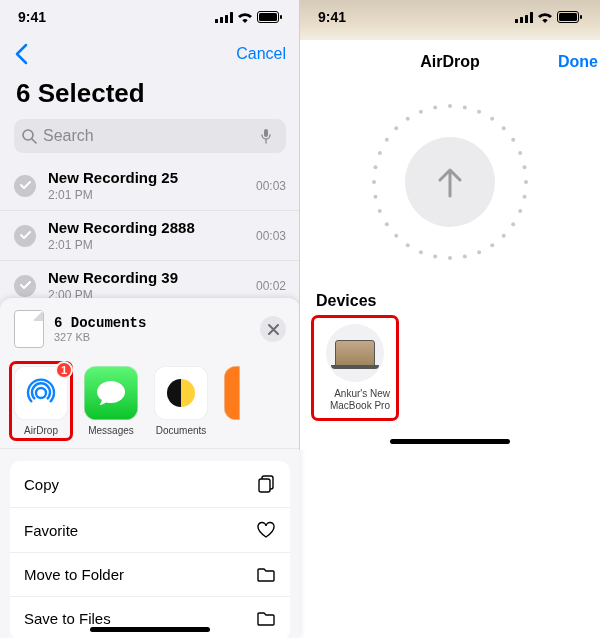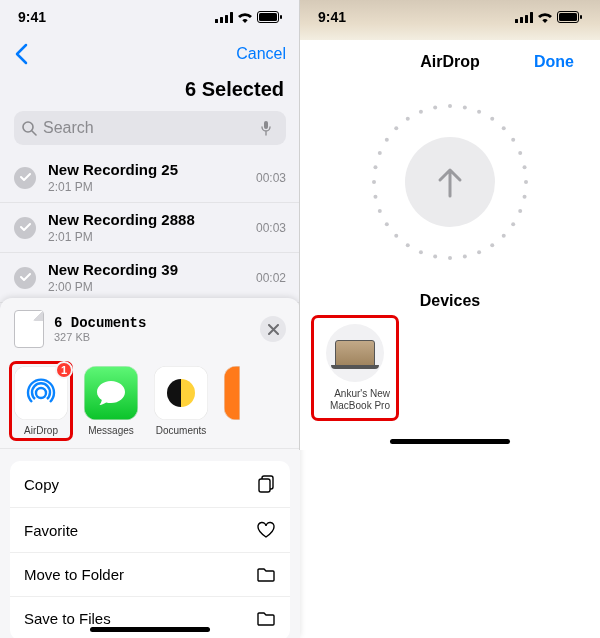--- a/index.html
+++ b/index.html
@@ -11,21 +11,21 @@
   
   .statusbar { height: 34px; display: flex; align-items: center; justify-content: space-between; padding: 0 18px; font-size: 14px; font-weight: 600; color: #000; }
   .phone.right .statusbar { position:absolute; top:0; left:0; right:0; z-index:3; }
   .status-icons { display:flex; align-items:center; gap:4px; }
 
   
   .nav { height: 40px; display:flex; align-items:center; justify-content:space-between; padding: 0 14px; }
   .chev { color:#007aff; font-size:22px; font-weight:300; }
   .navlink { color:#007aff; font-size:16px; }
 
-  .title { font-size: 20px; font-weight: 700; padding: 4px 16px 10px; color:#000;text-align:right; }
+  .title { font-size: 26px; font-weight: 700; padding: 4px 16px 10px; color:#000; }
 
   .search { margin: 0 14px 8px; height: 34px; background:#e4e4e9; border-radius:9px; display:flex; align-items:center; padding:0 8px; color:#8a8a8e; font-size:16px; }
   .search svg { margin-right:6px; flex:0 0 auto; }
   .search span { flex:1; }
   .mic { flex:0 0 auto; }
 
   .rec-row { display:flex; align-items:center; padding: 8px 14px; border-bottom:1px solid #e3e3e6; }
   .chk { width:22px; height:22px; border-radius:50%; background:#c7c7cc; margin-right:12px; display:flex; align-items:center; justify-content:center; color:#fff; }
   .rec-main { flex:1; }
   .rec-title { font-size:15px; font-weight:600; color:#000; }
@@ -50,30 +50,30 @@
   .redbox { outline:3px solid #e40000; outline-offset:2px; border-radius:2px; }
 
   .action-list { background:#fff; margin:12px 10px 0; border-radius:10px; overflow:hidden; }
   .action-row { display:flex; align-items:center; justify-content:space-between; padding:13px 14px; border-bottom:1px solid #eee; font-size:15px; color:#000; }
   .action-row:last-child{ border-bottom:none; }
 
   .home-ind { position:absolute; bottom:6px; left:50%; transform:translateX(-50%); width:120px; height:5px; background:#000; border-radius:3px; }
   .right-blur { position:absolute; top:0; left:0; right:0; height:40px; background:linear-gradient(#d6cab8, #e8ddca 60%, #f3eee1); filter:blur(.5px); }
   .right-sheet { position:absolute; left:0; right:0; top:40px; bottom:0; background:#fff; border-top-left-radius:12px; border-top-right-radius:12px; }
   .right-nav { display:flex; align-items:center; justify-content:center; height:44px; position:relative; }
-  .right-nav .done { position:absolute; right:26px; color:#007aff; font-size:16px; font-weight:600; }
+  .right-nav .done { position:absolute; right:2px; color:#007aff; font-size:16px; font-weight:600; }
   .right-title { font-size:16px; font-weight:600; color:#000; }
 
   .ring-wrap { display:flex; justify-content:center; padding:18px 0 30px; }
   .ring { width:160px; height:160px; position:relative; display:flex; align-items:center; justify-content:center; }
   .dots { position:absolute; inset:0; }
   .dot { position:absolute; width:4px; height:4px; border-radius:50%; background:#c9c9cd; left:50%; top:50%; }
   .center-circ { width:90px; height:90px; border-radius:50%; background:#ebebed; display:flex; align-items:center; justify-content:center; color:#9b9b9f; }
 
-  .devices-label { font-size:16px; font-weight:700; padding:0 16px 10px; color:#000;text-align:center; }
+  .devices-label { font-size:16px; font-weight:700; padding:0 16px 10px; color:#000; }
   .dev-grid { padding:0 16px; display:flex; }
   .dev-item { width:78px; text-align:right; }
   .dev-icon-wrap { width:58px; height:58px; border-radius:50%; background:#f1f1f3; margin:0 auto 6px; display:flex; align-items:center; justify-content:center; }
   .laptop { width:40px; height:26px; border:1.5px solid #555; border-radius:3px 3px 0 0; background:linear-gradient(#c2a988,#a0855f); position:relative; }
   .laptop::after{ content:""; position:absolute; left:-5px; right:-5px; bottom:-4px; height:4px; background:#555; border-radius:0 0 4px 4px; }
   .dev-label { font-size:10px; color:#3c3c3c; line-height:1.2; }
 
   svg { display:block; }
 </style>
 </head>

